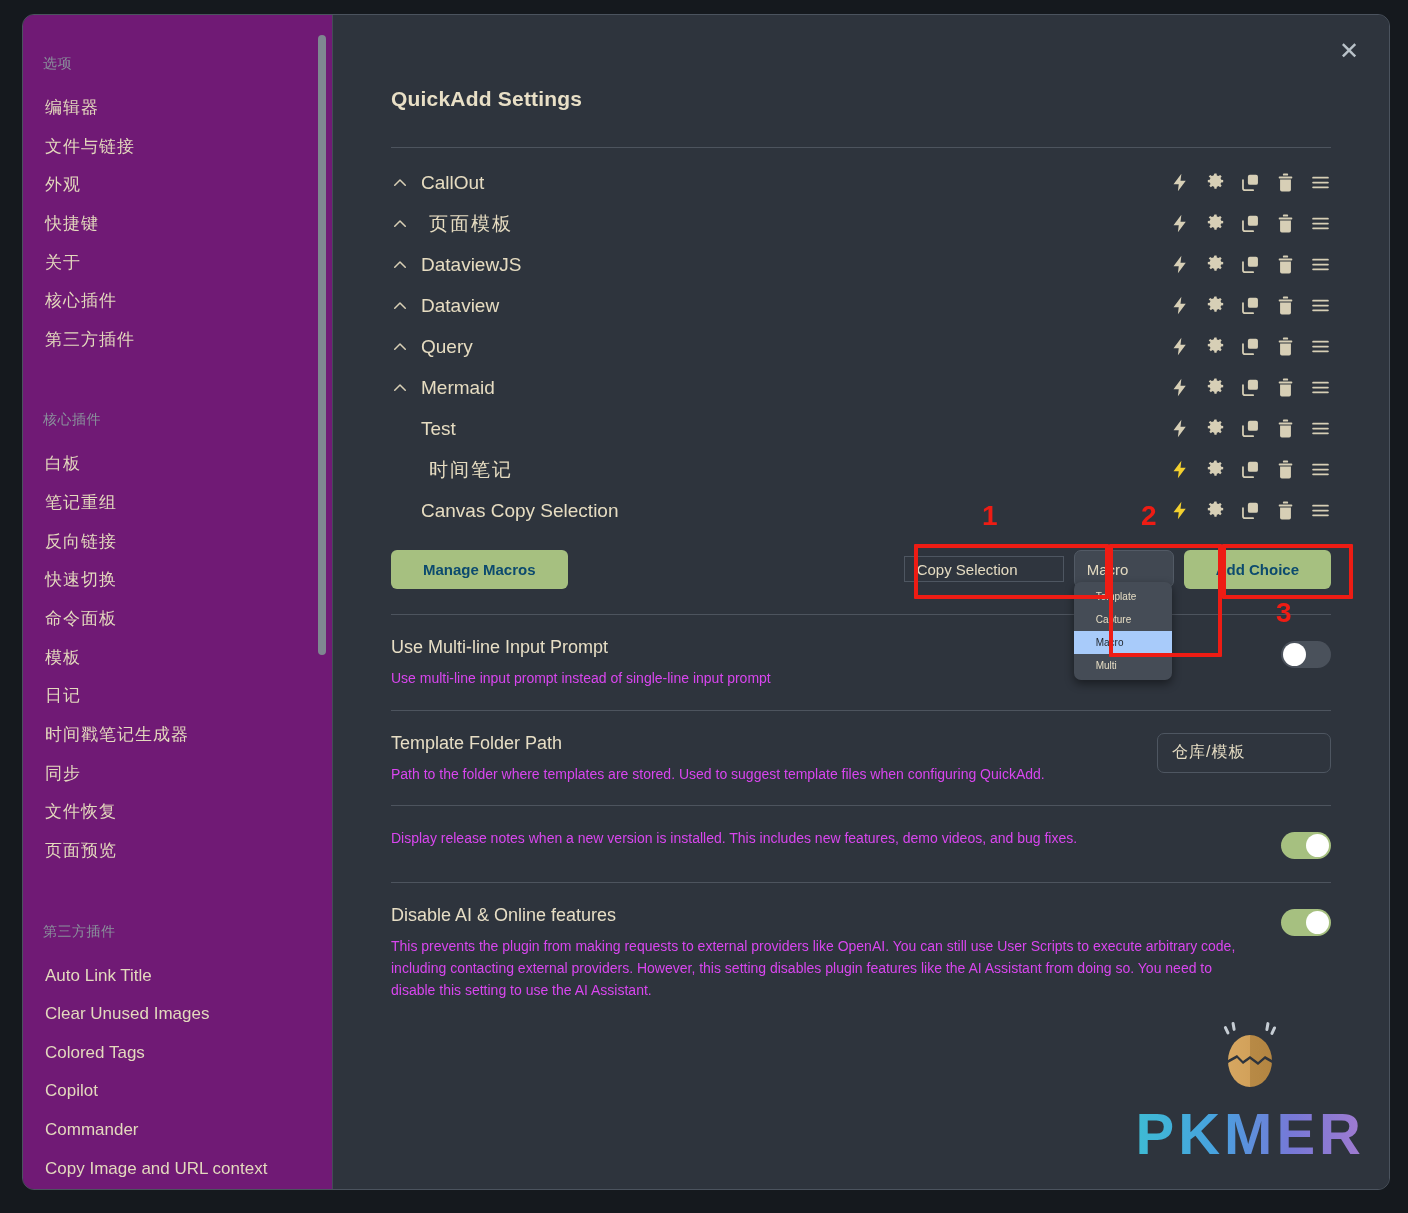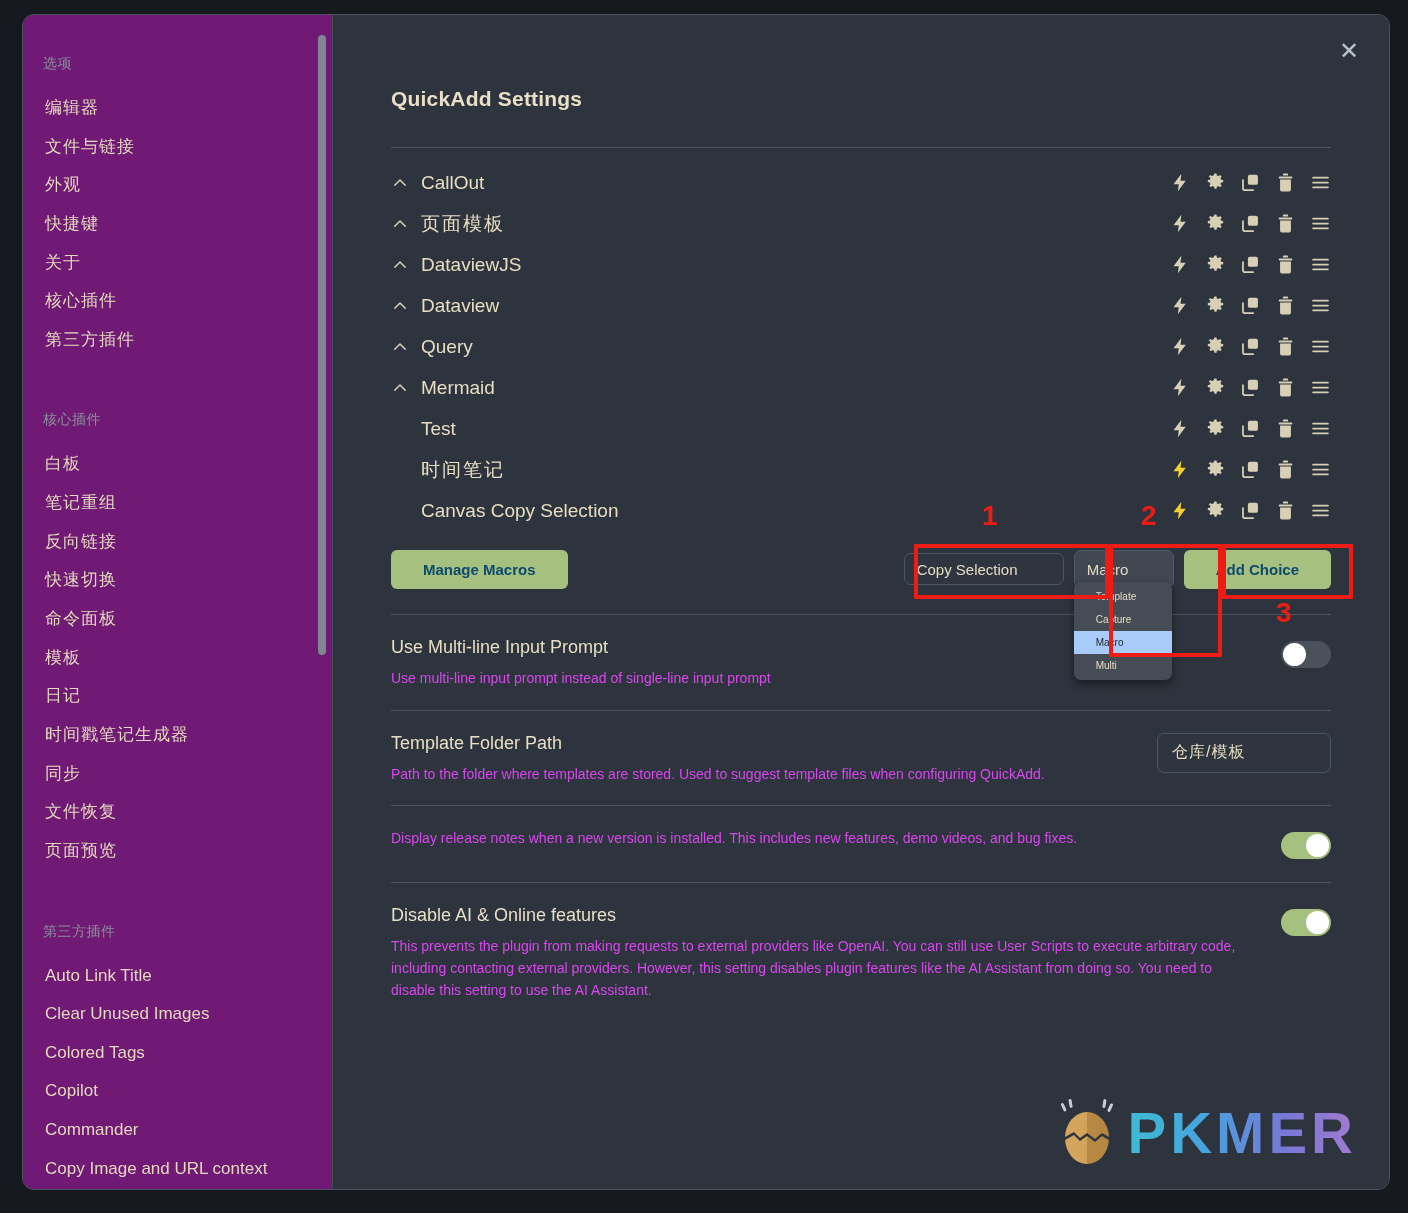--- a/index.html
+++ b/index.html
@@ -79,21 +79,21 @@
     height: 41px;
   }
   .choice-left { display: flex; align-items: center; gap: 12px; flex: 1 1 auto; }
   .caret {
     width: 18px; height: 18px; flex: 0 0 18px;
     color: #d9d0b6;
   }
   .caret svg { display: block; }
   .caret.hidden { visibility: hidden; }
   .choice-name { font-size: 19px; color: #e6dcc1; }
-  .choice-name.cjk { letter-spacing: 2px; }
+  .choice-name.cjk { letter-spacing: 2px; margin-left: 8px; }
   .row-icons { display: flex; align-items: center; gap: 14px; }
   .ricon { width: 21px; height: 21px; color: #d7cfb6; cursor: pointer; }
   .ricon svg { display: block; width: 21px; height: 21px; }
   .ricon.active { color: #f3d02f; }
 
   
   .controls-row {
     position: relative;
     display: flex; align-items: center;
     margin-top: 9px; height: 58px;
@@ -101,23 +101,23 @@
   .btn-green {
     background: #a6c080; color: #0c4a6e;
     border: none; border-radius: 6px;
     font-size: 15px; font-weight: bold;
     padding: 11px 32px; cursor: pointer;
     font-family: "Liberation Sans", sans-serif;
   }
   .ctl-spacer { flex: 1 1 auto; }
 
   .name-input {
-    width: 160px; height: 32px;
+    width: 160px; height: 26px;
     background: #2f353e;
-    border: 1px solid #4e5661; border-radius: 7px;
+    border: 1px solid #4e5661; border-radius: 0;
     color: #e4dbc2; font-size: 15px;
     padding: 0 12px;
     font-family: "Liberation Sans", sans-serif;
     outline: none;
   }
   .select-box {
     width: 100px; height: 38px;
     background: #414852; border: 1px solid #525a65;
     border-radius: 7px; color: #e2d9c0; font-size: 15px;
     display: flex; align-items: center; padding: 0 12px;
@@ -180,23 +180,24 @@
     background: #2f353e;
     border: 1px solid #4e5661; border-radius: 7px;
     color: #e4dbc2; font-size: 16px;
     padding: 0 14px; letter-spacing: 1px;
     font-family: "Liberation Sans", sans-serif;
     outline: none;
   }
 
   
   .watermark {
-    position: absolute; right: 32px; bottom: 22px;
+    position: absolute; right: 24px; bottom: 22px;
     display: flex; align-items: center; gap: 10px;
     opacity: .95;
+    flex-direction: column;
   }
   .wm-text {
     font-size: 58px; font-weight: bold; letter-spacing: 4px;
     background: linear-gradient(90deg, #3fc3dd 0%, #4aa8e8 35%, #7b7ce0 68%, #a87fd8 100%);
     -webkit-background-clip: text; background-clip: text;
     -webkit-text-fill-color: transparent; color: transparent;
     font-family: "Liberation Sans", sans-serif;
   }
 </style>
 </head>

